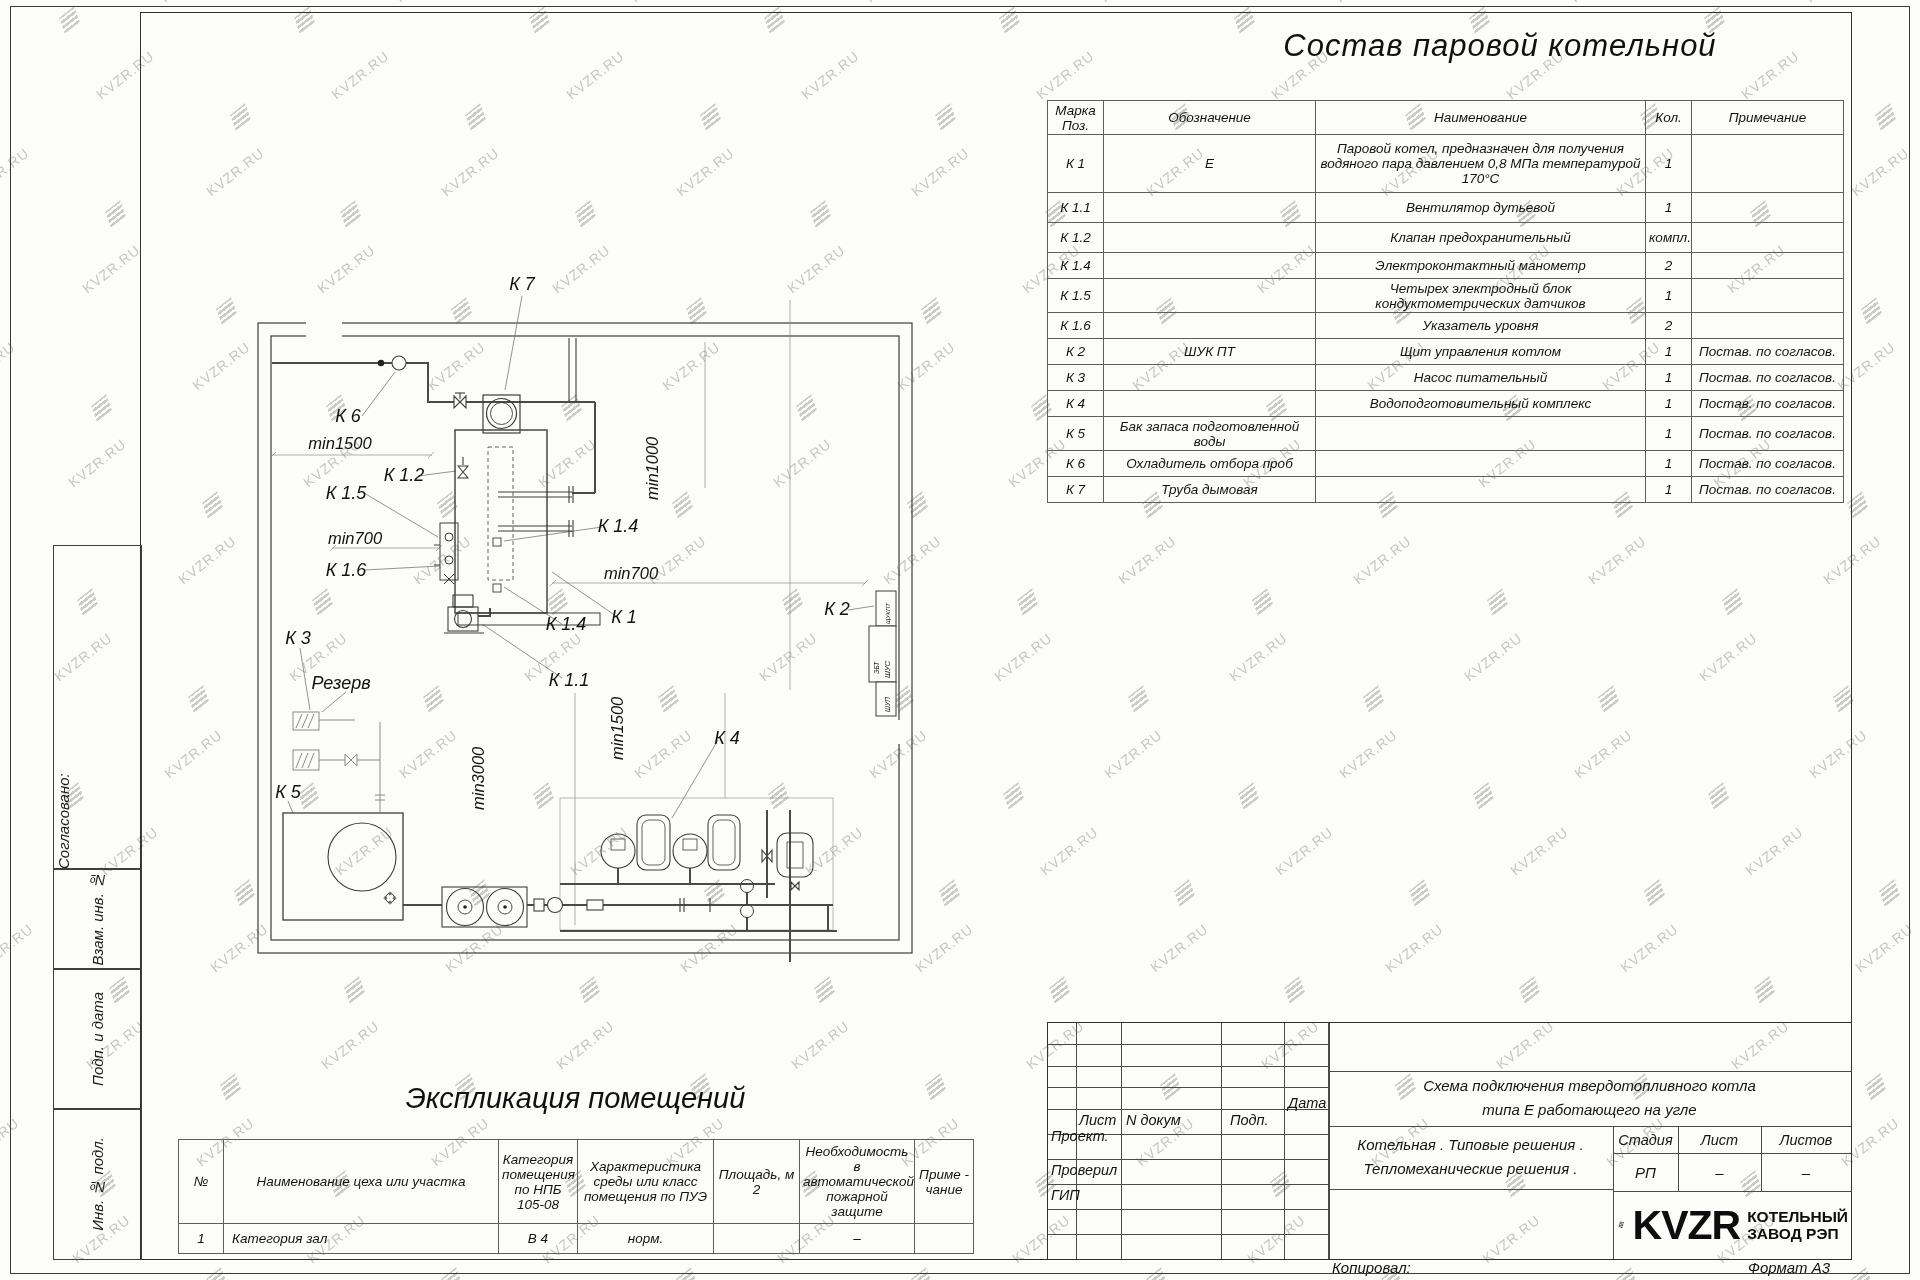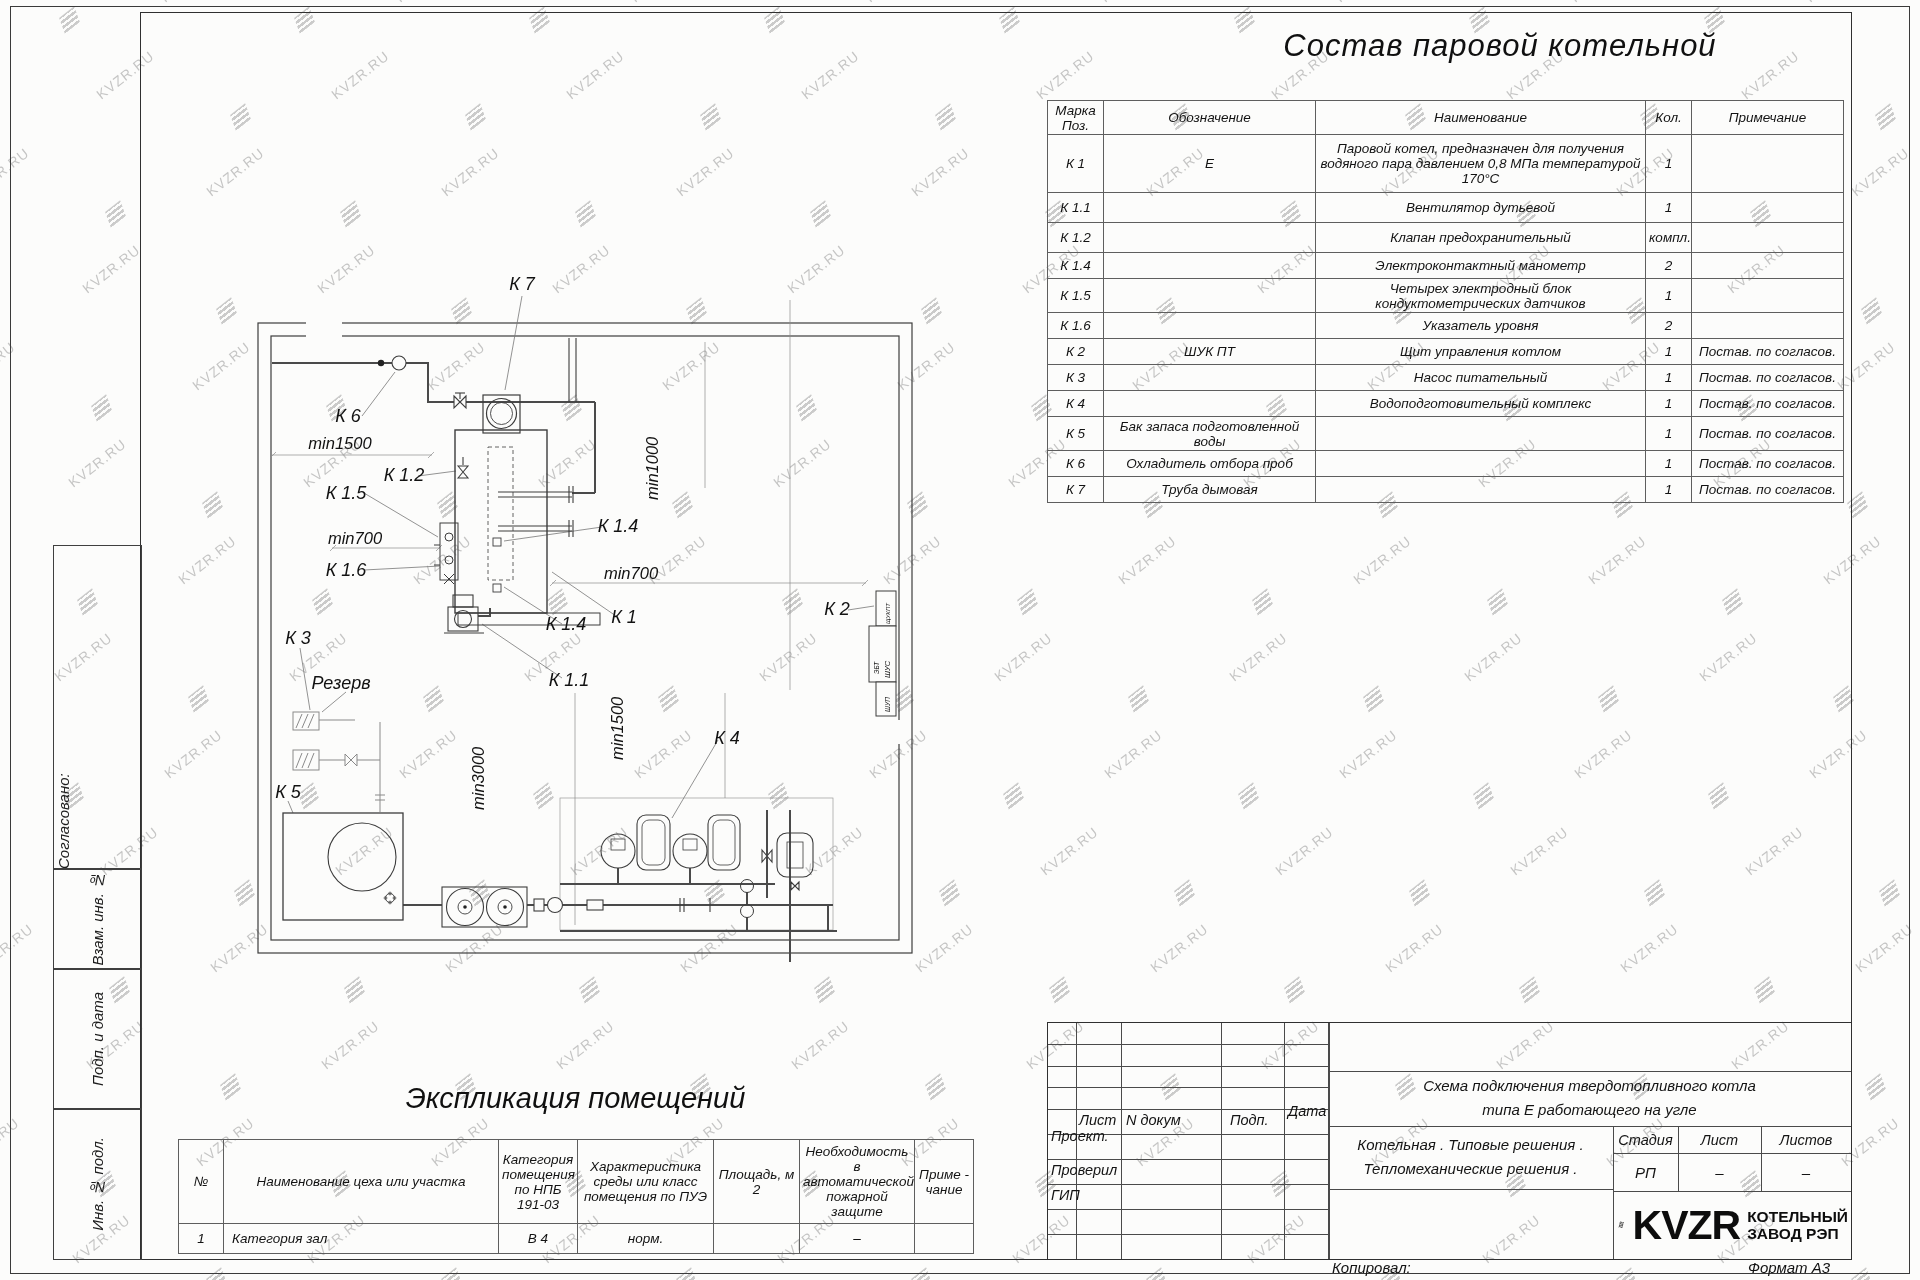--- a/index.html
+++ b/index.html
@@ -426,21 +426,21 @@
           <col style="width:79px">
           <col style="width:136px">
           <col style="width:86px">
           <col style="width:115px">
           <col style="width:59px">
         </colgroup>
       <tbody>
           <tr style="height:84px">
         <td>№</td>
         <td>Наименование цеха или участка</td>
-        <td>Категория помещения по НПБ 191-03</td>
+        <td>Категория помещения по НПБ 105-08</td>
         <td>Характеристика среды или класс помещения по ПУЭ</td>
         <td>Площадь, м 2</td>
         <td>Необходимость в автоматической пожарной защите</td>
         <td>Приме - чание</td>
       </tr>
       <tr style="height:30px">
         <td>1</td>
         <td style="text-align:left;padding-left:8px;">Категория зал</td>
         <td>В 4</td>
         <td>норм.</td>
@@ -466,21 +466,21 @@
     <div class="tb-line-h" style="left:0;top:86px;width:280px;"></div>
     <div class="tb-line-h" style="left:0;top:111px;width:280px;"></div>
     <div class="tb-line-h" style="left:0;top:136px;width:280px;"></div>
     <div class="tb-line-h" style="left:0;top:161px;width:280px;"></div>
     <div class="tb-line-h" style="left:0;top:186px;width:280px;"></div>
     <div class="tb-line-h" style="left:0;top:211px;width:280px;"></div>
 
     <div class="cell-text" style="left:31px;top:89px;">Лист</div>
     <div class="cell-text" style="left:78px;top:89px;">N докум</div>
     <div class="cell-text" style="left:182px;top:89px;">Подп.</div>
-    <div class="cell-text" style="left:240px;top:80px;">Дата</div>
+    <div class="cell-text" style="left:240px;top:72px;">Дата</div>
 
     <div class="cell-text" style="left:3px;top:105px;">Проект.</div>
     <div class="cell-text" style="left:3px;top:139px;">Проверил</div>
     <div class="cell-text" style="left:3px;top:164px;">ГИП</div>
 
     <div class="tb-line-h" style="left:280px;top:48px;width:523px;"></div>
     <div class="tb-line-h" style="left:280px;top:103px;width:523px;"></div>
     <div class="tb-line-v" style="left:565px;top:103px;height:133px;"></div>
     <div class="tb-line-h" style="left:280px;top:166px;width:285px;"></div>
     <div class="tb-line-v" style="left:630px;top:103px;height:65px;"></div>

